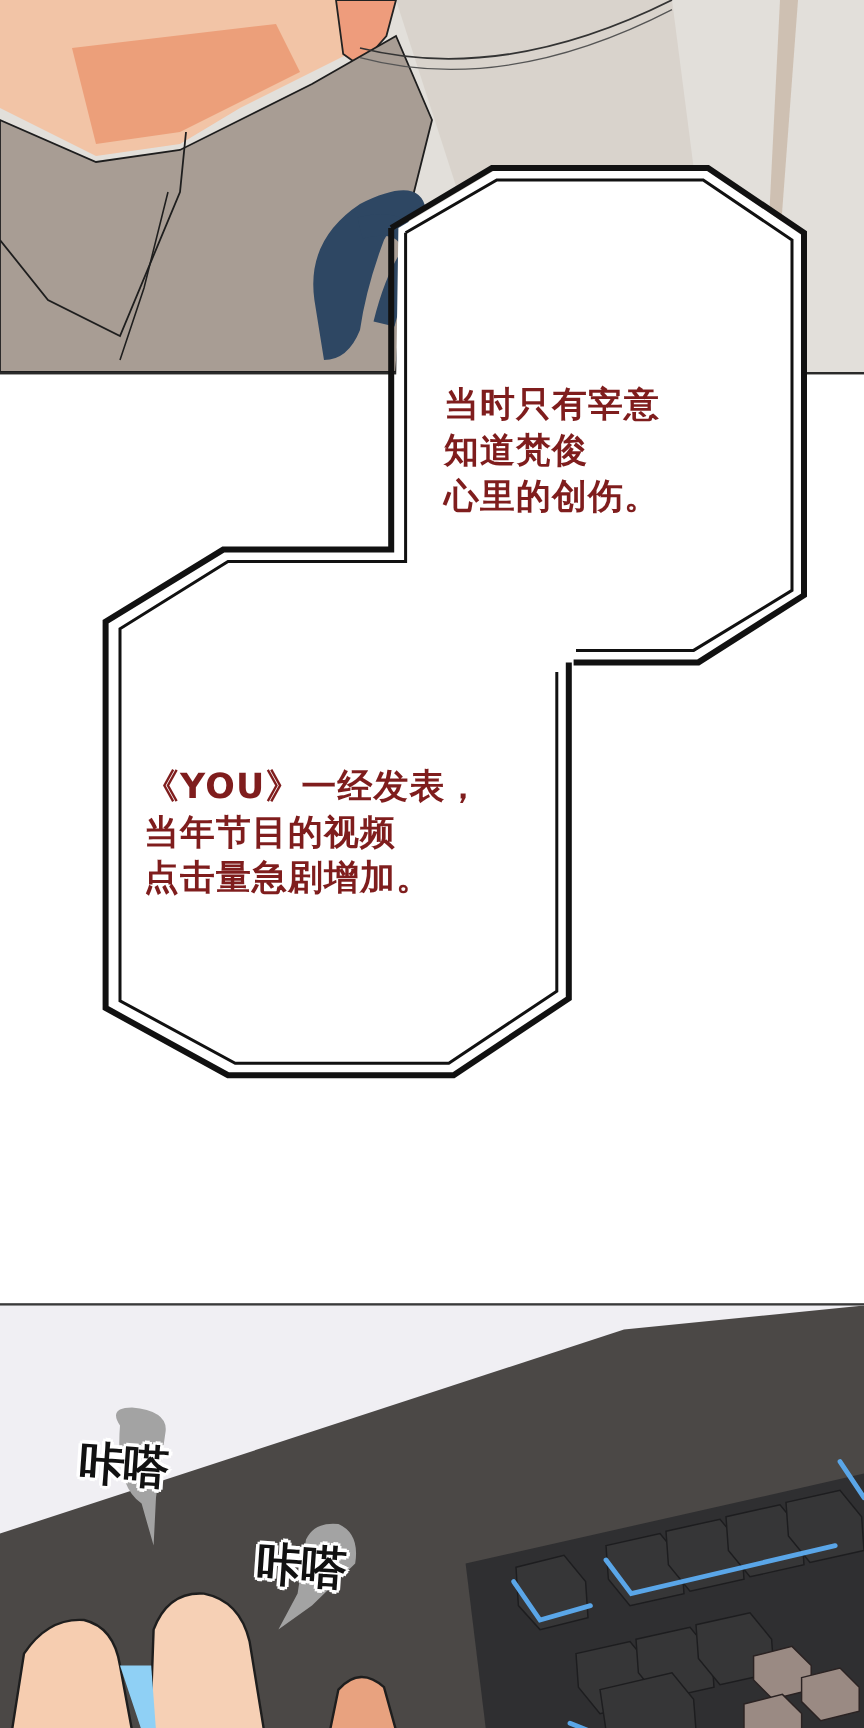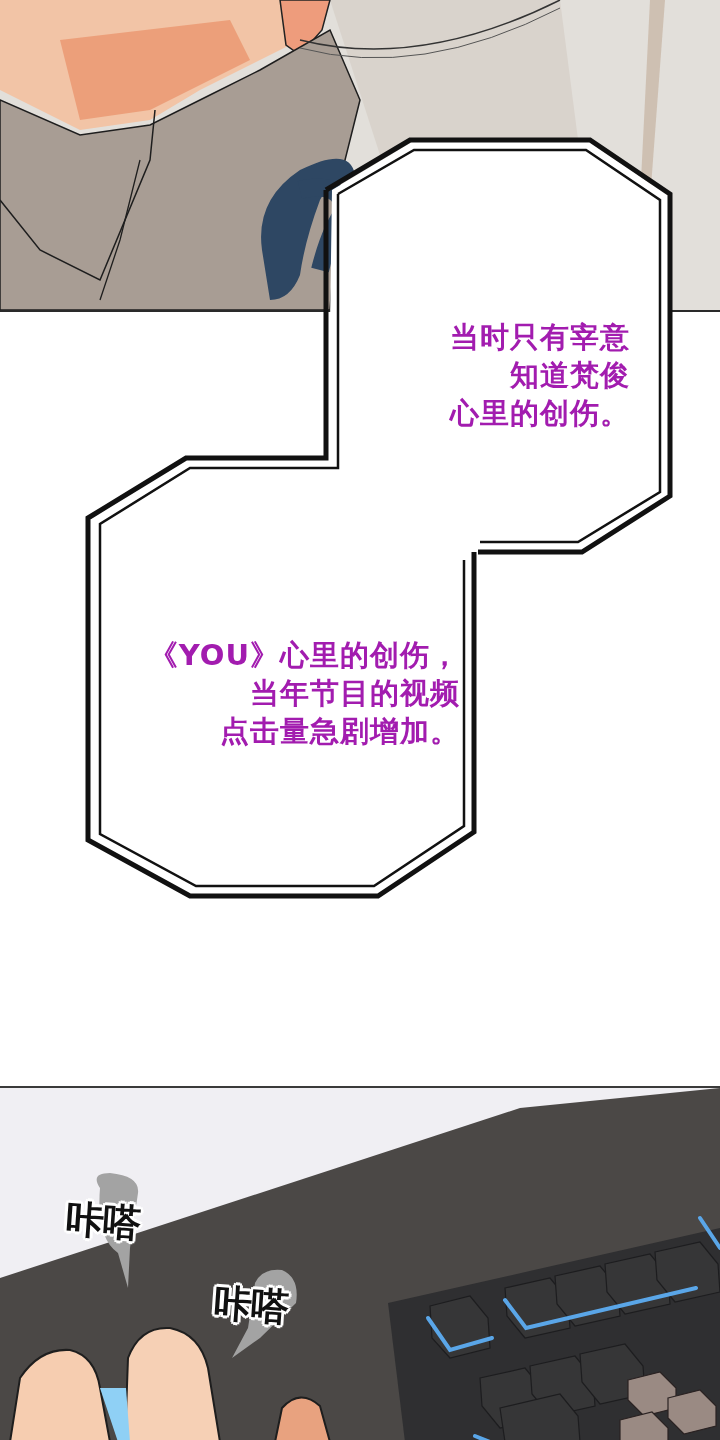--- a/index.html
+++ b/index.html
@@ -3,21 +3,21 @@
 <meta charset="utf-8">
 <style>
   html, body { margin:0; padding:0; background:#ffffff; }
   body { width:720px; height:1440px; position:relative; overflow:hidden;
          font-family:"DejaVu Sans","Liberation Sans",sans-serif; }
   .panel { position:absolute; left:0; width:720px; overflow:hidden; }
   #panel-top { top:0; height:310px; background:#ddd9d3; border-bottom:2px solid #2a2a2a; }
   #panel-bottom { top:1086px; height:354px; background:#f0eff3; border-top:2px solid #3a3a3a; }
   svg.art { position:absolute; left:0; top:0; }
   .bubble-layer { position:absolute; left:0; top:0; width:720px; height:1440px; pointer-events:none; }
-  .narration { position:absolute; text-align:right; color:#a21caf; font-size:29px; line-height:38px;
+  .narration { position:absolute; text-align:left; color:#7f1d1d; font-size:29px; line-height:38px;
                font-weight:600; letter-spacing:1px; white-space:pre-line; }
   #narr-1 { left:370px; top:318px; width:260px; }
   #narr-2 { left:120px; top:636px; width:340px; }
   .sfx { position:absolute; font-size:38px; font-weight:900; color:#111; letter-spacing:-1px;
          -webkit-text-stroke:0; text-shadow:
            2px 2px 0 #fff,-2px 2px 0 #fff,2px -2px 0 #fff,-2px -2px 0 #fff,
            3px 0 0 #fff,-3px 0 0 #fff,0 3px 0 #fff,0 -3px 0 #fff; transform:rotate(4deg); }
   #sfx-1 { left:66px; top:1196px; }
   #sfx-2 { left:214px; top:1280px; }
 </style>
@@ -99,18 +99,18 @@
   <path d="M326 190 L410 140 L590 140 L670 194 L670 496 L582 552 L478 552" fill="none" stroke="#111" stroke-width="5"></path>
   <path d="M474 552 L474 832 L378 896 L190 896 L88 840 L88 518 L186 458 L326 458 L326 190" fill="none" stroke="#111" stroke-width="5"></path>
 
   <path d="M338 194 L414 150 L586 150 L660 200 L660 492 L578 542 L480 542" fill="none" stroke="#111" stroke-width="2.5"></path>
   <path d="M464 560 L464 826 L374 886 L196 886 L100 834 L100 524 L190 468 L338 468 L338 194" fill="none" stroke="#111" stroke-width="2.5"></path>
 </svg>
 
 <div class="narration" id="narr-1">当时只有宰意
 知道梵俊
 心里的创伤。</div>
-<div class="narration" id="narr-2">《YOU》心里的创伤，
+<div class="narration" id="narr-2">《YOU》一经发表，
 当年节目的视频
 点击量急剧增加。</div>
 
 <div class="sfx" id="sfx-1">咔嗒</div>
 <div class="sfx" id="sfx-2">咔嗒</div>
 
 </body></html>

